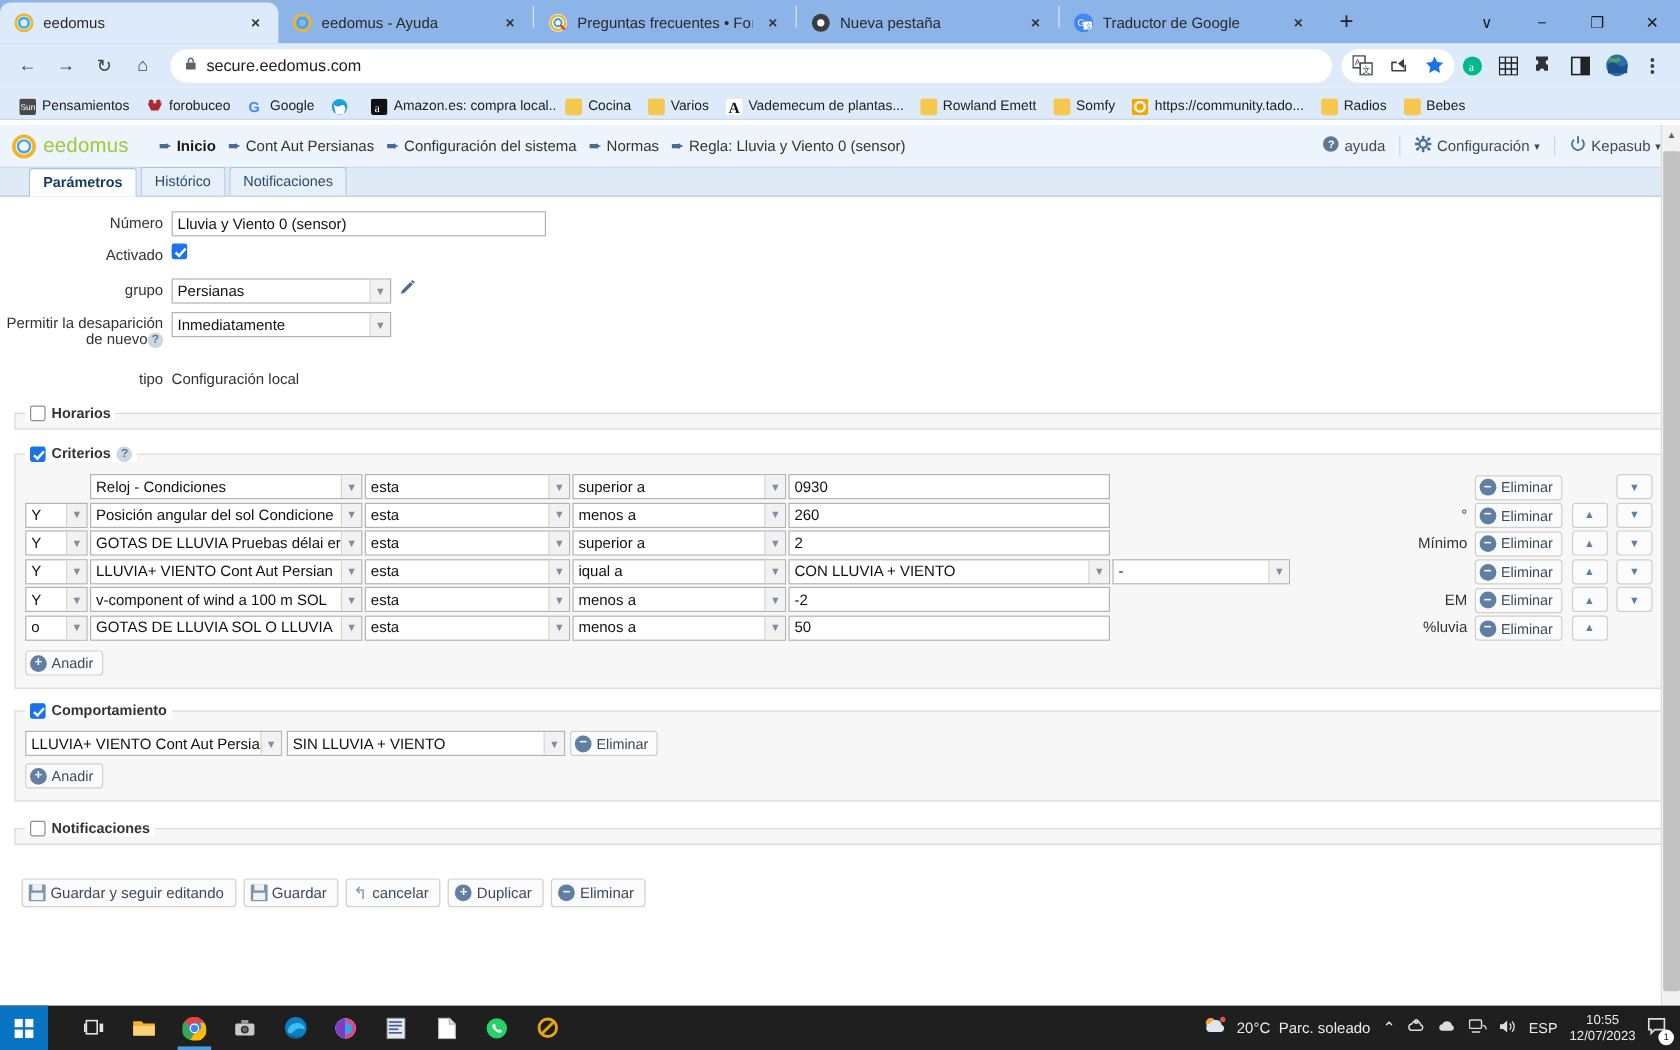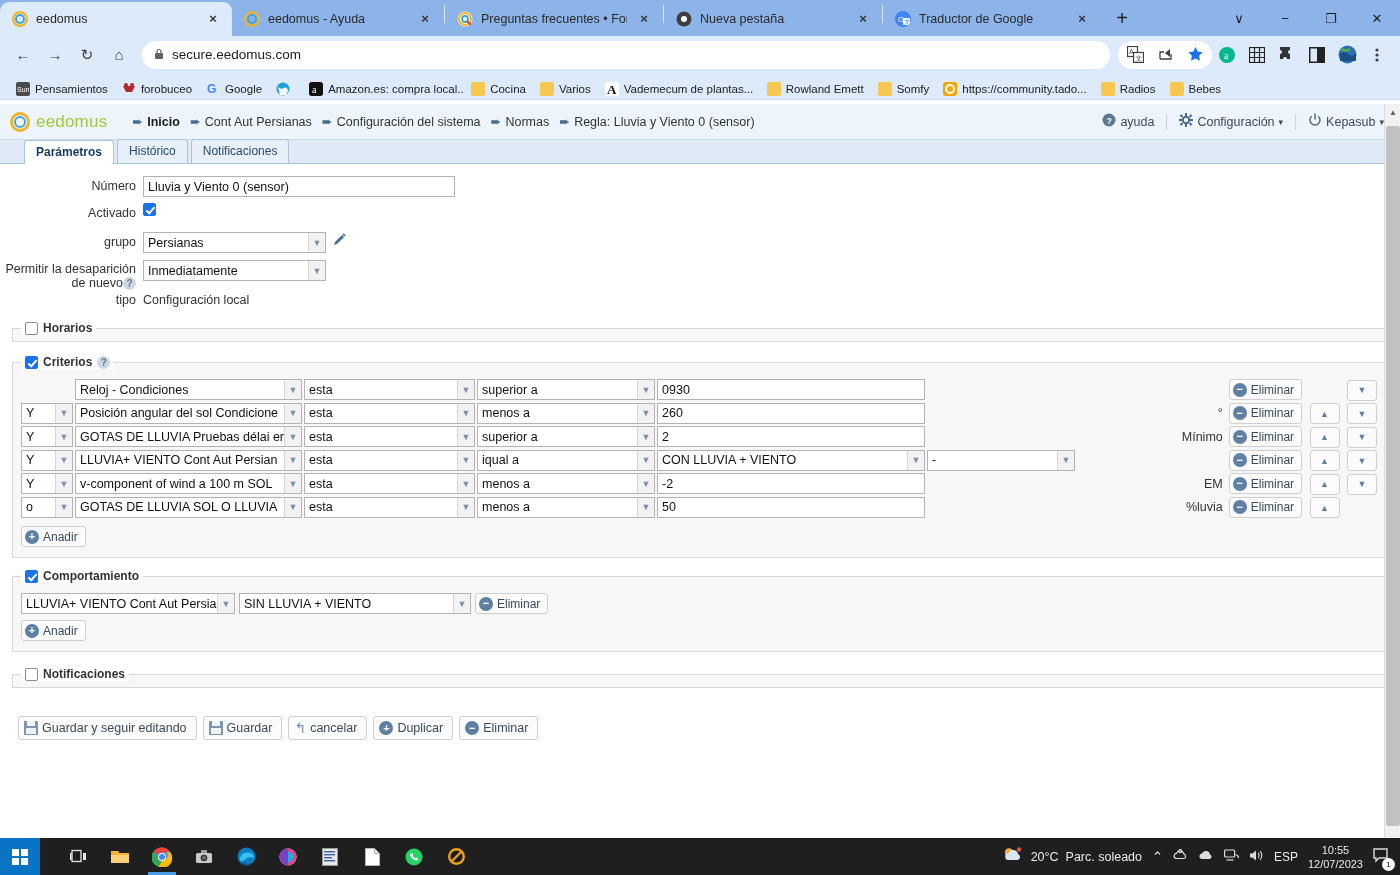--- a/index.html
+++ b/index.html
@@ -629,21 +629,21 @@
       </div>
       <div class="fval">
         <div class="selbox" style="width:183px">
           <span class="sel-text">Inmediatamente</span>
           <span class="sel-arrow">▼</span>
         </div>
       </div>
     </div>
 
 
-    <div class="frow" style="margin-top:0">
+    <div class="frow" style="margin-top:16px">
       <div class="flabel">tipo</div>
       <div class="fval">Configuración local</div>
     </div>
 
     <div class="fs plain" style="margin-top:18px;height:14px;padding:0">
       <div class="fs-legend">
         <span class="cb"></span>
         <span>Horarios</span>
       </div>
     </div>

